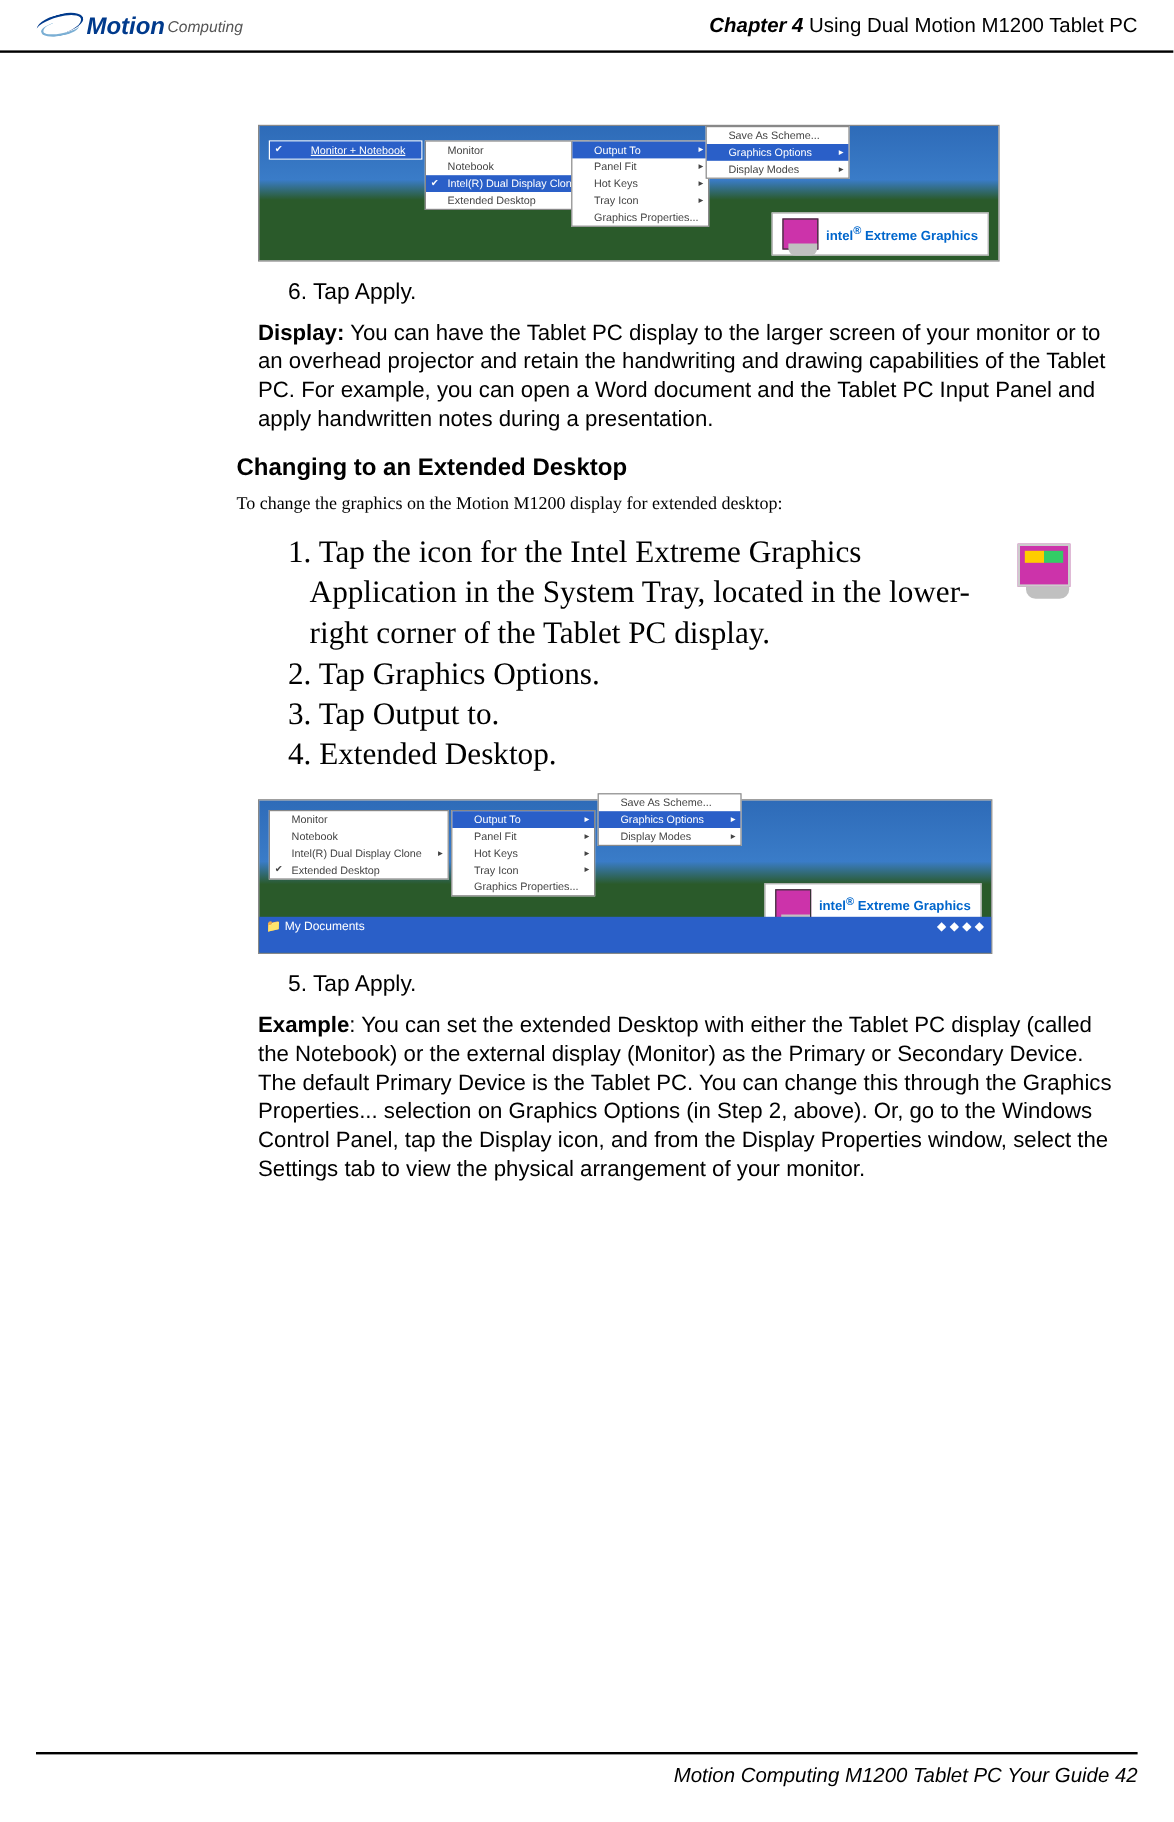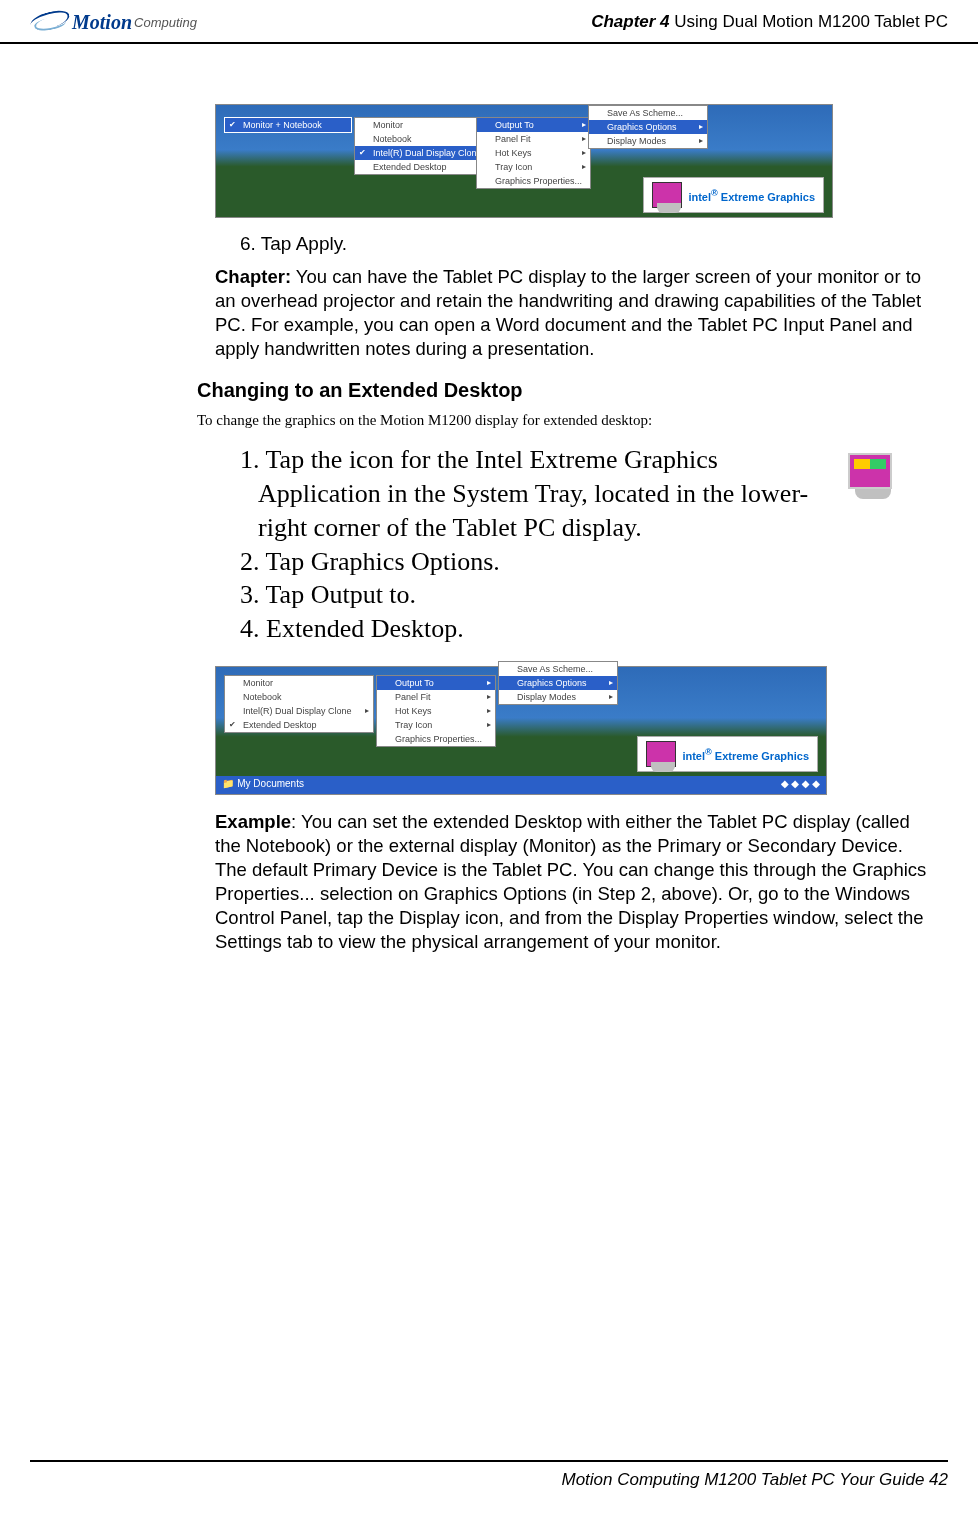--- a/index.html
+++ b/index.html
@@ -50,21 +50,21 @@
       width: 30px;
       height: 10px;
       border: 2px solid #7BAFD4;
       border-radius: 50%;
       border-top: none;
       border-right: none;
       transform: rotate(-10deg);
       top: 8px;
       left: 4px;
     }
-    .logo-text { font-size: 20px; font-family: Liberation Serif, serif; }
+    .logo-text { font-size: 20px; }
     .logo-sub { font-size: 13px; color: #555; font-weight: normal; font-style: italic; margin-left: 2px; }
     .chapter-line { font-family: Arial, sans-serif; font-size: 17px; }
     .chapter-line .bold { font-weight: bold; font-style: italic; }
     .content {
       padding: 60px 40px 0 215px;
     }
     .screenshot {
       border: 1px solid #888;
       background: linear-gradient(to bottom, #2e6bb8 0%, #3a7cc8 40%, #2a5a2a 55%, #2a5a2a 100%);
       margin-bottom: 15px;
@@ -138,21 +138,21 @@
       background: #c0c0c0;
       border-radius: 0 0 6px 6px;
     }
     .intel-text { color: #0066cc; font-weight: bold; }
     .intel-text .sub { color: #0066cc; font-weight: bold; }
     .taskbar {
       position: absolute;
       bottom: 0;
       left: 0;
       right: 0;
-      height: 18px;
+      height: 30px;
       background: #2a5fc8;
       color: #fff;
       font-size: 10px;
       padding: 2px 6px;
       display: flex;
       justify-content: space-between;
     }
     .step {
       font-family: Liberation Sans, sans-serif;
       font-size: 19px;
@@ -253,21 +253,21 @@
   <div class="chapter-line">
     <span class="bold">Chapter 4</span><span> Using Dual Motion M1200 Tablet PC</span>
   </div>
 </div>
 
 <div class="content">
 
   <div class="screenshot screenshot1">
     <div class="ss-inner">
       <div class="menu-box mb1">
-        <div class="menu-item check" style="background:#2a5fc8;color:#fff;padding-left:18px;">Monitor + Notebook</div>
+        <div class="menu-item check" style="background:#2a5fc8;color:#fff;padding-left:34px;text-decoration:underline;">Monitor + Notebook</div>
       </div>
       <div class="menu-box mb2">
         <div class="menu-item">Monitor</div>
         <div class="menu-item">Notebook</div>
         <div class="menu-item hl arrow check">Intel(R) Dual Display Clone</div>
         <div class="menu-item">Extended Desktop</div>
       </div>
       <div class="menu-box mb3">
         <div class="menu-item hl arrow">Output To</div>
         <div class="menu-item arrow">Panel Fit</div>
@@ -283,21 +283,21 @@
       <div class="intel-logo-area">
         <div class="intel-icon"></div>
         <span class="intel-text"><span>intel</span><sup>®</sup> <span class="sub">Extreme Graphics</span></span>
       </div>
     </div>
   </div>
 
   <div class="step">6. Tap Apply.</div>
 
   <div class="para">
-    <span class="bold">Chapter:</span><span> You can have the Tablet PC display to the larger screen of your monitor or to an overhead projector and retain the handwriting and drawing capabilities of the Tablet PC. For example, you can open a Word document and the Tablet PC Input Panel and apply handwritten notes during a presentation.</span>
+    <span class="bold">Display:</span><span> You can have the Tablet PC display to the larger screen of your monitor or to an overhead projector and retain the handwriting and drawing capabilities of the Tablet PC. For example, you can open a Word document and the Tablet PC Input Panel and apply handwritten notes during a presentation.</span>
   </div>
 
   <div class="h3">Changing to an Extended Desktop</div>
 
   <div class="serif-para">To change the graphics on the Motion M1200 display for extended desktop:</div>
 
   <div class="steps-block">
     <div class="steps-text">
       <div style="text-indent:-18px;padding-left:18px;">1. Tap the icon for the Intel Extreme Graphics Application in the System Tray, located in the lower-right corner of the Tablet PC display.</div>
       <div>2. Tap Graphics Options.</div>
@@ -334,20 +334,21 @@
         <div class="intel-icon"></div>
         <span class="intel-text"><span>intel</span><sup>®</sup> <span class="sub">Extreme Graphics</span></span>
       </div>
       <div class="taskbar">
         <span>📁 <span>My Documents</span></span>
         <span>◆ ◆ ◆ ◆</span>
       </div>
     </div>
   </div>
 
+  <div class="step">5. Tap Apply.</div>
 
   <div class="para">
     <span class="bold">Example</span><span>: You can set the extended Desktop with either the Tablet PC display (called the Notebook) or the external display (Monitor) as the Primary or Secondary Device. The default Primary Device is the Tablet PC. You can change this through the Graphics Properties... selection on Graphics Options (in Step 2, above). Or, go to the Windows Control Panel, tap the Display icon, and from the Display Properties window, select the Settings tab to view the physical arrangement of your monitor.</span>
   </div>
 
 </div>
 
 <div class="footer">
   <span>Motion Computing M1200 Tablet PC Your Guide </span><span>42</span>
 </div>

